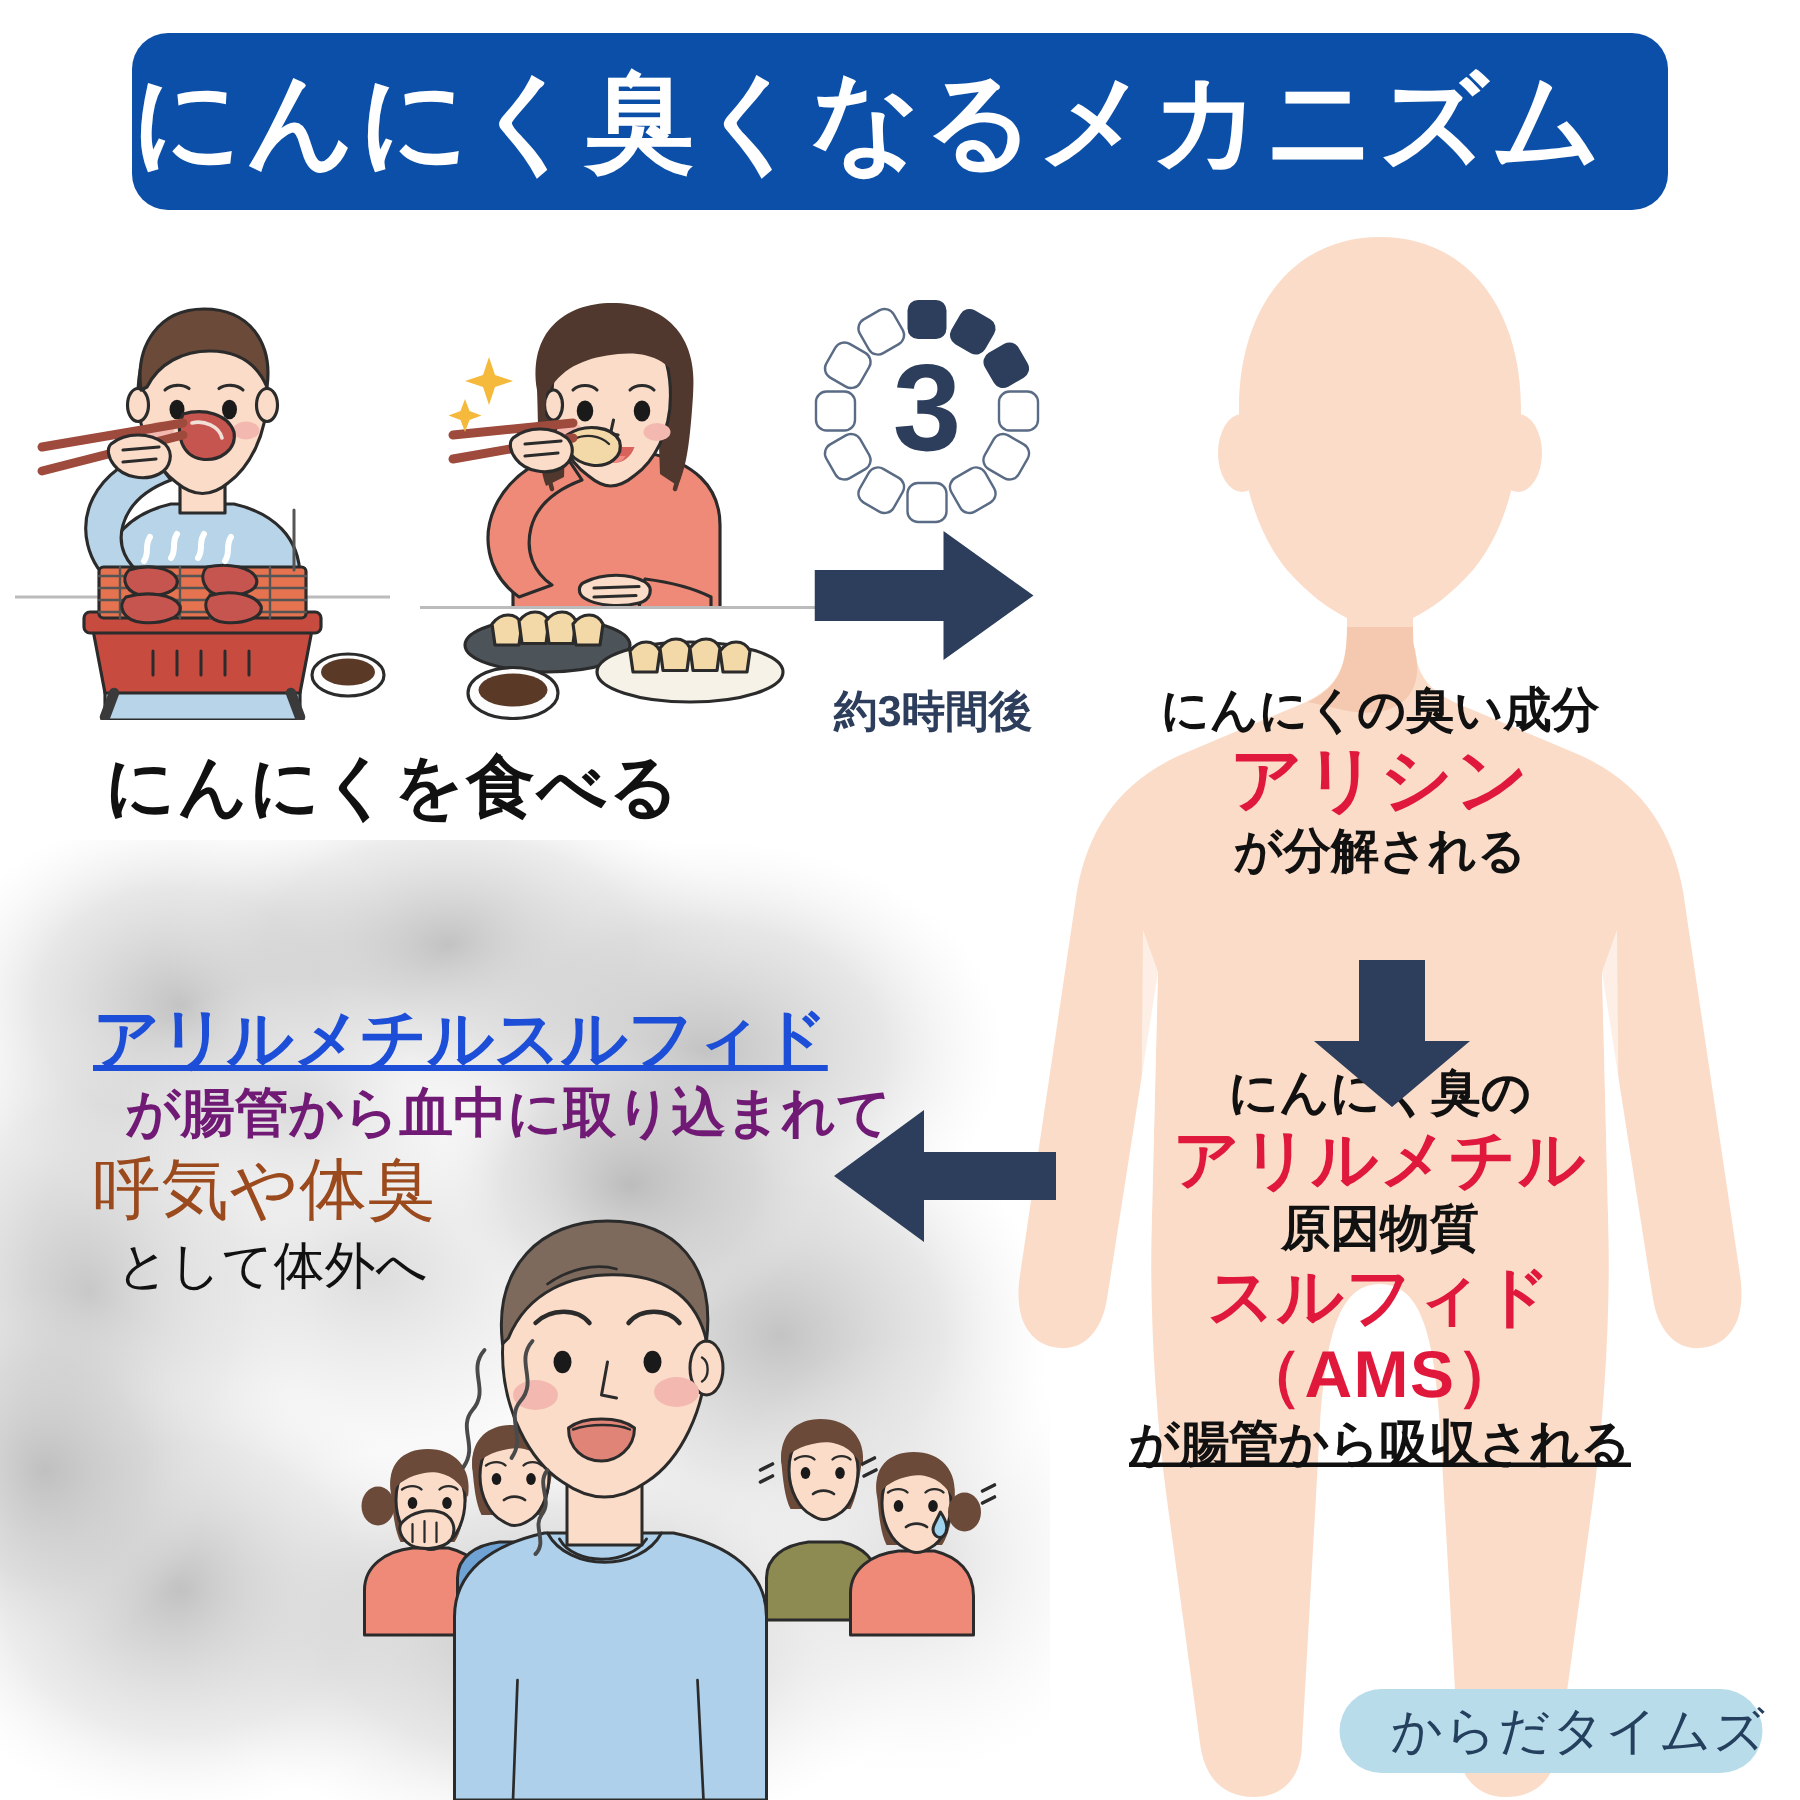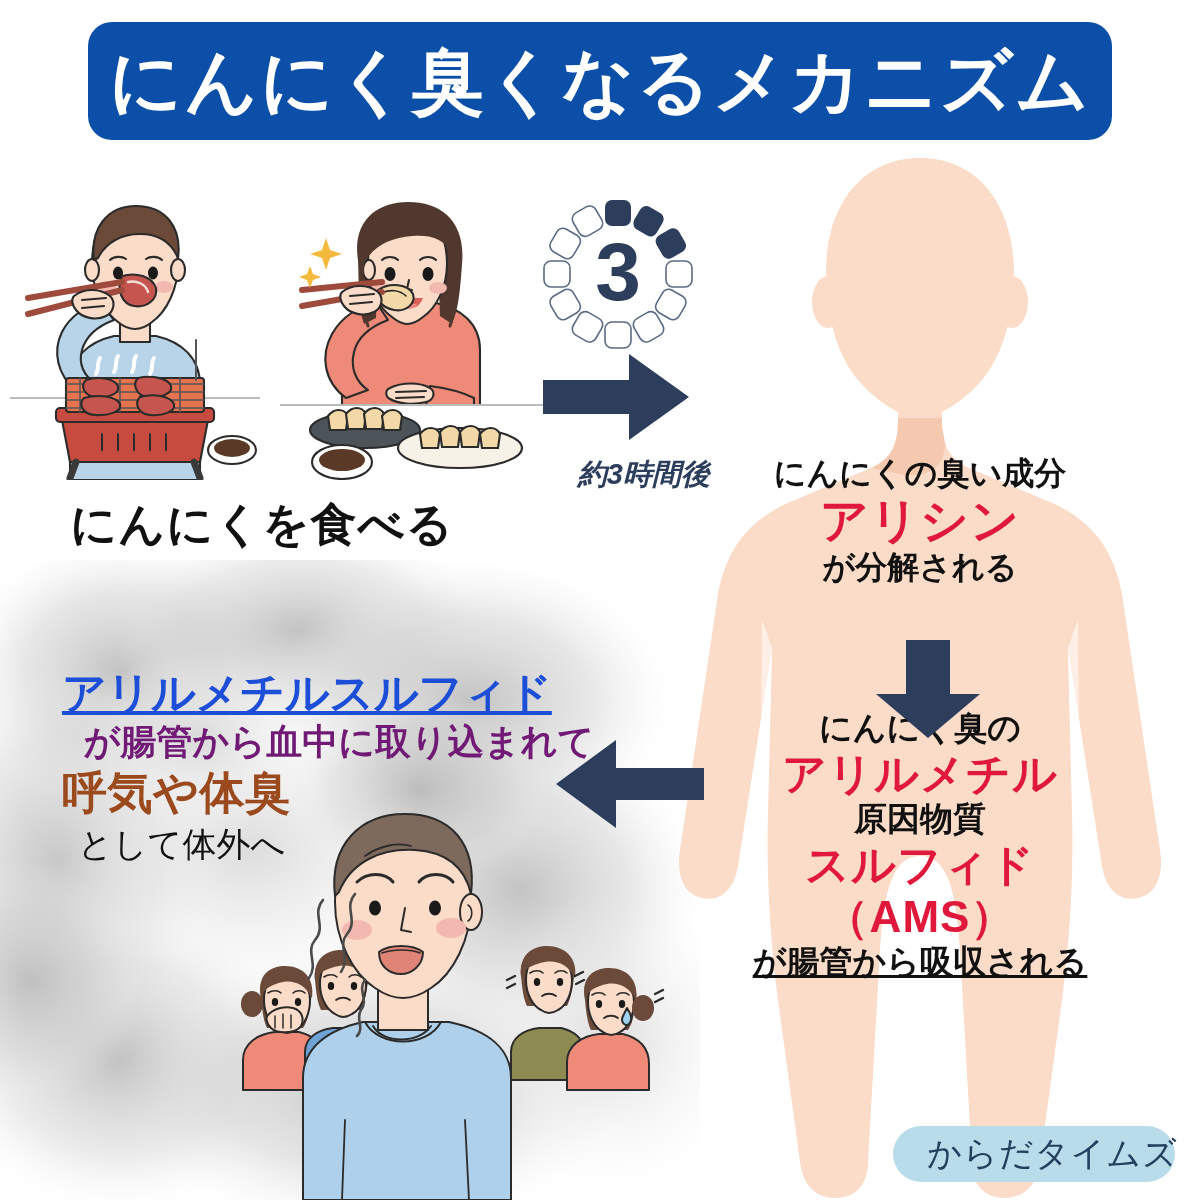--- a/index.html
+++ b/index.html
@@ -10,21 +10,21 @@
     font-family:"Liberation Sans","DejaVu Sans",sans-serif;
     overflow:hidden;
     position:relative;
   }
   .stage{position:relative;width:1200px;height:1200px;overflow:hidden;}
 
   
   .title-banner{
     position:absolute;left:88px;top:22px;width:1024px;height:118px;
     background:#0B4FA8;border-radius:24px;
-    display:flex;align-items:center;justify-content:center;
+    display:flex;align-items:center;
   }
   .title-text{
     color:#ffffff;font-size:72px;font-weight:700;letter-spacing:2px;
     line-height:1;white-space:nowrap;
   }
 
   
   .body-layer{position:absolute;left:640px;top:150px;width:560px;height:1050px;}
   .body-layer svg{display:block;width:100%;height:100%;}
 
@@ -45,22 +45,22 @@
 
   
   .arrow-right{position:absolute;left:543px;top:352px;width:148px;height:90px;}
   .arrow-down{position:absolute;left:872px;top:640px;width:112px;height:100px;}
   .arrow-left{position:absolute;left:554px;top:738px;width:150px;height:92px;}
   .arrow-right svg,.arrow-down svg,.arrow-left svg{display:block;width:100%;height:100%;}
 
   
   .lbl{position:absolute;white-space:nowrap;}
   .after-label{
-    left:540px;top:455px;width:170px;text-align:right;
-    color:#2C3E5C;font-size:29px;font-weight:700;font-style:italic;
+    left:556px;top:455px;width:170px;text-align:left;
+    color:#2C3E5C;font-size:29px;font-weight:700;
   }
   .eat-label{
     left:62px;top:494px;width:400px;text-align:center;
     color:#111111;font-size:46px;font-weight:700;letter-spacing:1px;
   }
 
   
   .right-text{
     position:absolute;left:700px;top:455px;width:440px;
     text-align:center;color:#111111;
@@ -77,21 +77,21 @@
   .left-text{position:absolute;left:40px;top:668px;width:560px;}
   .lt-red{
     font-size:44px;font-weight:700;color:#1d4ed8;letter-spacing:-0.5px;
     line-height:1.15;text-align:left;padding-left:22px;text-decoration:underline;
   }
   .lt-black{
     font-size:36px;font-weight:700;color:#701a75;line-height:1.3;
     text-align:center;padding-left:38px;
   }
   .lt-brown{
-    font-size:45px;font-weight:700;color:#9B4A1E;line-height:1.25;
+    font-size:45px;font-weight:400;color:#9B4A1E;line-height:1.25;
     text-align:left;padding-left:22px;letter-spacing:0.5px;
   }
   .lt-tail{
     font-size:34px;font-weight:400;color:#111111;line-height:1.3;
     text-align:left;padding-left:38px;
   }
 
   
   .watermark{
     position:absolute;left:893px;top:1126px;width:282px;height:56px;

